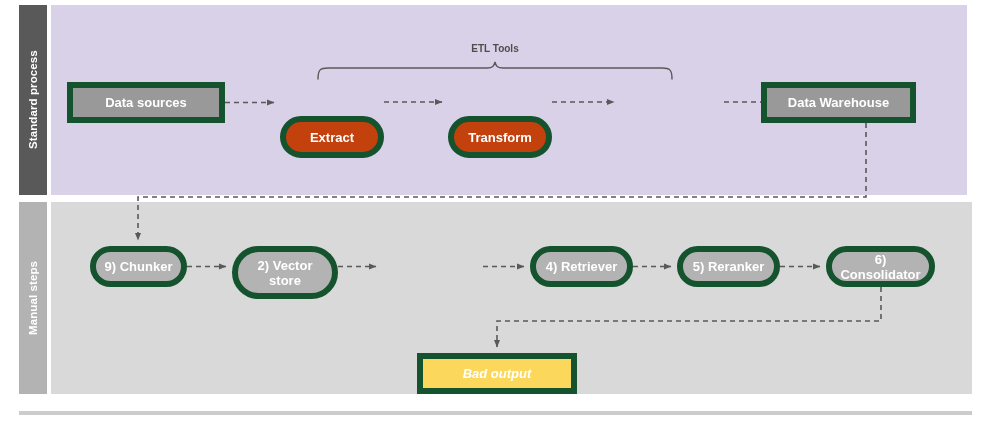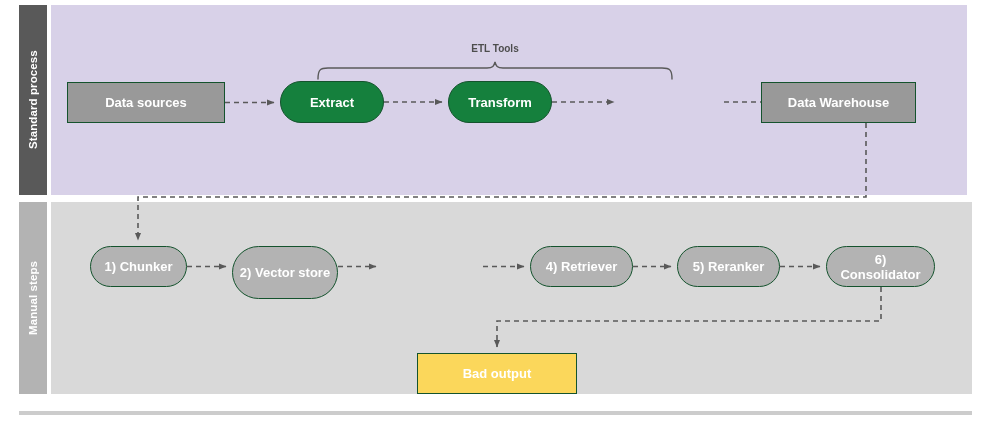--- a/index.html
+++ b/index.html
@@ -75,30 +75,30 @@
     position: absolute;
     box-sizing: border-box;
     display: flex;
     align-items: center;
     justify-content: center;
     text-align: center;
     color: #ffffff;
     font-weight: bold;
     font-size: 13px;
     line-height: 15px;
-    border: 1px solid #14532d;
+    border: 6px solid #14532d;
     padding: 0 6px;
   }
   .node.rect   { border-radius: 0; }
   .node.pill   { border-radius: 100px; }
 
   .node.grey   { background: #999999; }
-  .node.purple { background: #15803d; }
+  .node.purple { background: #c2410c; margin-top: 35px; }
   .node.pillgrey { background: #b3b3b3; }
-  .node.yellow { background: #fbd75b; }
+  .node.yellow { background: #fbd75b; font-style: italic; }
 
   
   #node-data-sources { left: 67px;  top: 82px;  width: 158px; height: 41px; }
   #node-extract      { left: 280px; top: 81px;  width: 104px; height: 42px; }
   #node-transform    { left: 448px; top: 81px;  width: 104px; height: 42px; }
   #node-load         { left: 620px; top: 81px;  width: 104px; height: 42px; }
   #node-warehouse    { left: 761px; top: 82px;  width: 155px; height: 41px; }
 
   
   #node-chunker      { left: 90px;  top: 246px; width: 97px;  height: 41px; }
@@ -178,21 +178,21 @@
 
   <div class="node rect grey" id="node-data-sources">Data sources</div>
 
   <div class="node pill purple" id="node-extract">Extract</div>
 
   <div class="node pill purple" id="node-transform">Transform</div>
 
 
   <div class="node rect grey" id="node-warehouse">Data Warehouse</div>
 
-  <div class="node pill pillgrey" id="node-chunker">1) Chunker</div>
+  <div class="node pill pillgrey" id="node-chunker">9) Chunker</div>
 
   <div class="node pill pillgrey" id="node-vector">2) Vector store</div>
 
 
   <div class="node pill pillgrey" id="node-retriever">4) Retriever</div>
 
   <div class="node pill pillgrey" id="node-reranker">5) Reranker</div>
 
   <div class="node pill pillgrey" id="node-consolidator">6) Consolidator</div>
 

